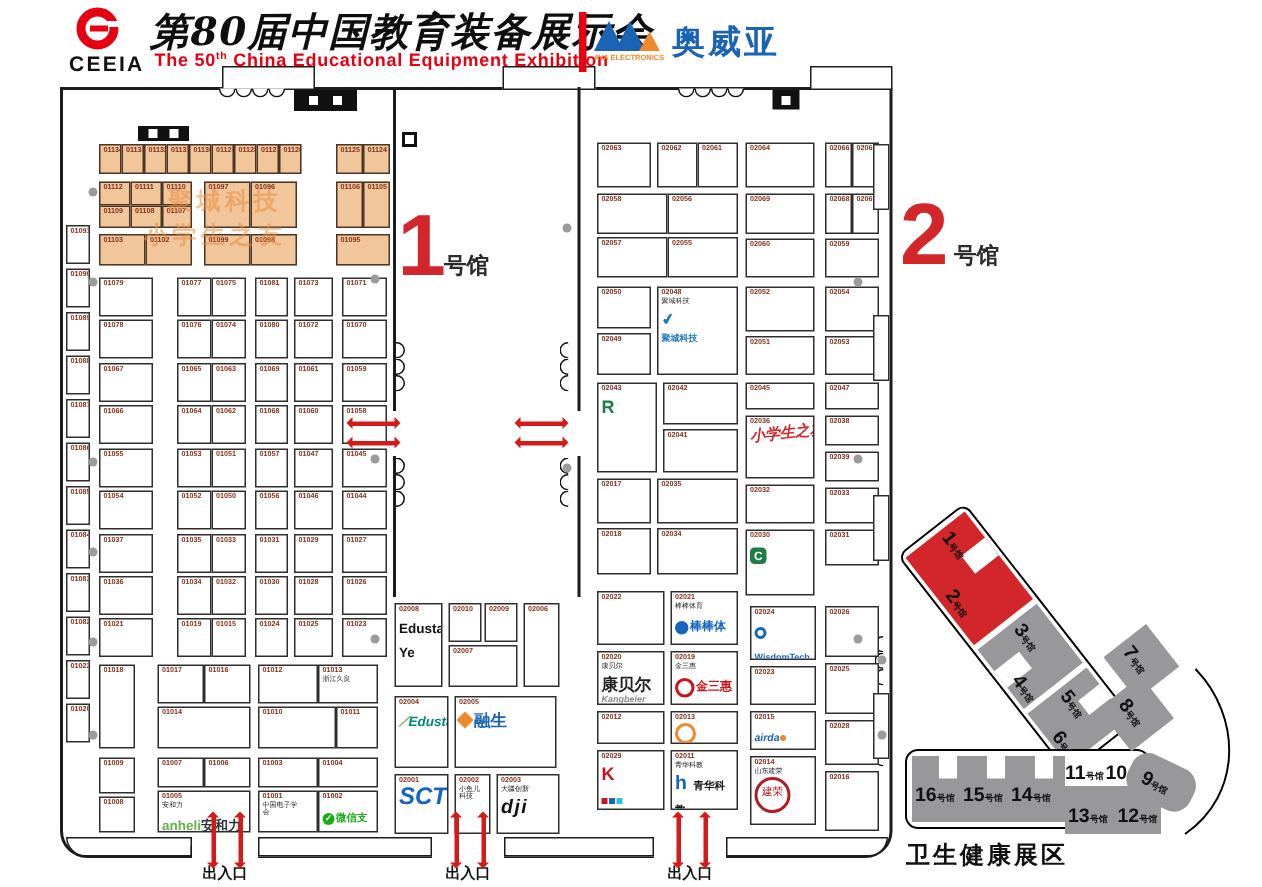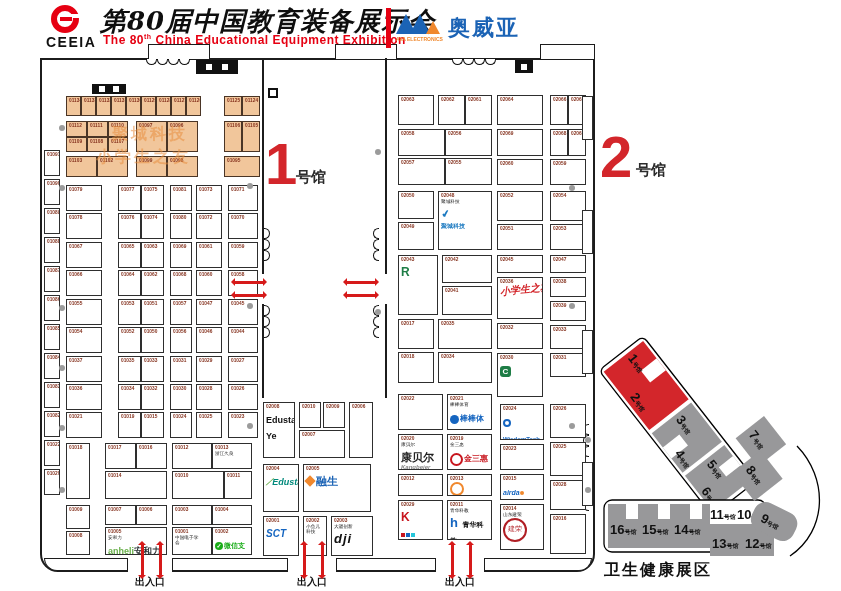--- a/index.html
+++ b/index.html
@@ -56,21 +56,21 @@
 .lg-jsh .rc{display:inline-block;width:9px;height:9px;border:2px solid #c8161e;border-radius:50%;vertical-align:middle;margin-right:1px}
 .lg-kbe{font-size:11px;font-weight:900;color:#222}
 .lg-kbe i{display:block;font-size:6px;color:#888;font-style:italic}
 .lg-bb{color:#1565c0;font-weight:bold;font-size:8px}
 .lg-bb .bc{display:inline-block;width:9px;height:9px;border-radius:50%;background:#1565c0;margin-right:1px;vertical-align:middle}
 .lg-edu{color:#00897b;font-style:italic;font-weight:bold;font-size:9px}
 .lg-edu .lf{color:#6ab04c}
 .lg-rs{font-size:11px;font-weight:900;color:#1b63b5}
 .lg-rs .dm{display:inline-block;width:8px;height:8px;background:#f0882d;transform:rotate(45deg);margin-right:2px}
 .lg-sy{font-size:9px;font-weight:900;color:#111}
-.lg-sct{font-size:10px;font-weight:900;font-style:italic;color:#1565c0}
+.lg-sct{font-size:16px;font-weight:900;font-style:italic;color:#1565c0}
 .lg-h b{font-size:13px;color:#1565c0}
 .lg-h span{font-size:7px;font-weight:bold;color:#111}
 .lg-wt{font-size:6px;color:#1565c0;font-weight:bold}
 .lg-wt .gl{display:inline-block;width:8px;height:8px;border-radius:50%;border:2px solid #1565c0;box-sizing:border-box;vertical-align:middle;margin-right:1px}
 .lg-seal{display:inline-block;width:20px;height:20px;border:2px solid #b01e24;border-radius:50%;color:#b01e24;font-size:7px;text-align:center;line-height:18px}
 .lg-jc{color:#1c7ac1;font-size:6px;font-weight:bold}
 .lg-jc .bird{font-size:10px;display:block;transform:rotate(-12deg)}
 .lg-rg{color:#1e7d46;font-weight:900;font-size:12px}
 .lg-gc{display:inline-block;width:11px;height:11px;border-radius:3px;background:#1e7d46;color:#fff;font-size:8px;font-weight:bold;text-align:center;line-height:11px}
 .lg-rsc{font-family:"DejaVu Serif",serif;font-style:italic;color:#d3262b;font-size:10px;font-weight:bold;display:block;transform:rotate(-6deg);white-space:nowrap}
@@ -84,21 +84,21 @@
 <body>
 
 <div>
   <svg class="abs" style="left:48px;top:4px;z-index:5" width="40" height="30" viewBox="0 0 40 30">
     <circle cx="17" cy="15" r="11" fill="none" stroke="#e60012" stroke-width="6"></circle>
     <rect x="17" y="10" width="20" height="4" fill="#ffffff"></rect>
     <rect x="12" y="13" width="12" height="4" fill="#e60012"></rect>
   </svg>
   <div class="ceeia-txt">CEEIA</div>
   <div class="title">第80届中国教育装备展示会</div>
-  <div class="subtitle"><span>The 80</span><sup>th</sup><span> China Educational Equipment Exhibition</span></div>
+  <div class="subtitle"><span>The 50</span><sup>th</sup><span> China Educational Equipment Exhibition</span></div>
   <div class="redbar"></div>
   <svg class="abs" style="left:396px;top:12px;z-index:5" width="48" height="24" viewBox="0 0 48 24">
     <polygon points="0,22 10,2 20,22" fill="#1b63b5"></polygon>
     <polygon points="14,22 24,2 34,22" fill="#1b63b5"></polygon>
     <polygon points="30,22 37,9 44,22" fill="#f0882d"></polygon>
   </svg>
   <div class="ava-sub">AVA ELECTRONICS</div>
   <div class="ava-name">奥威亚</div>
 </div>
 

